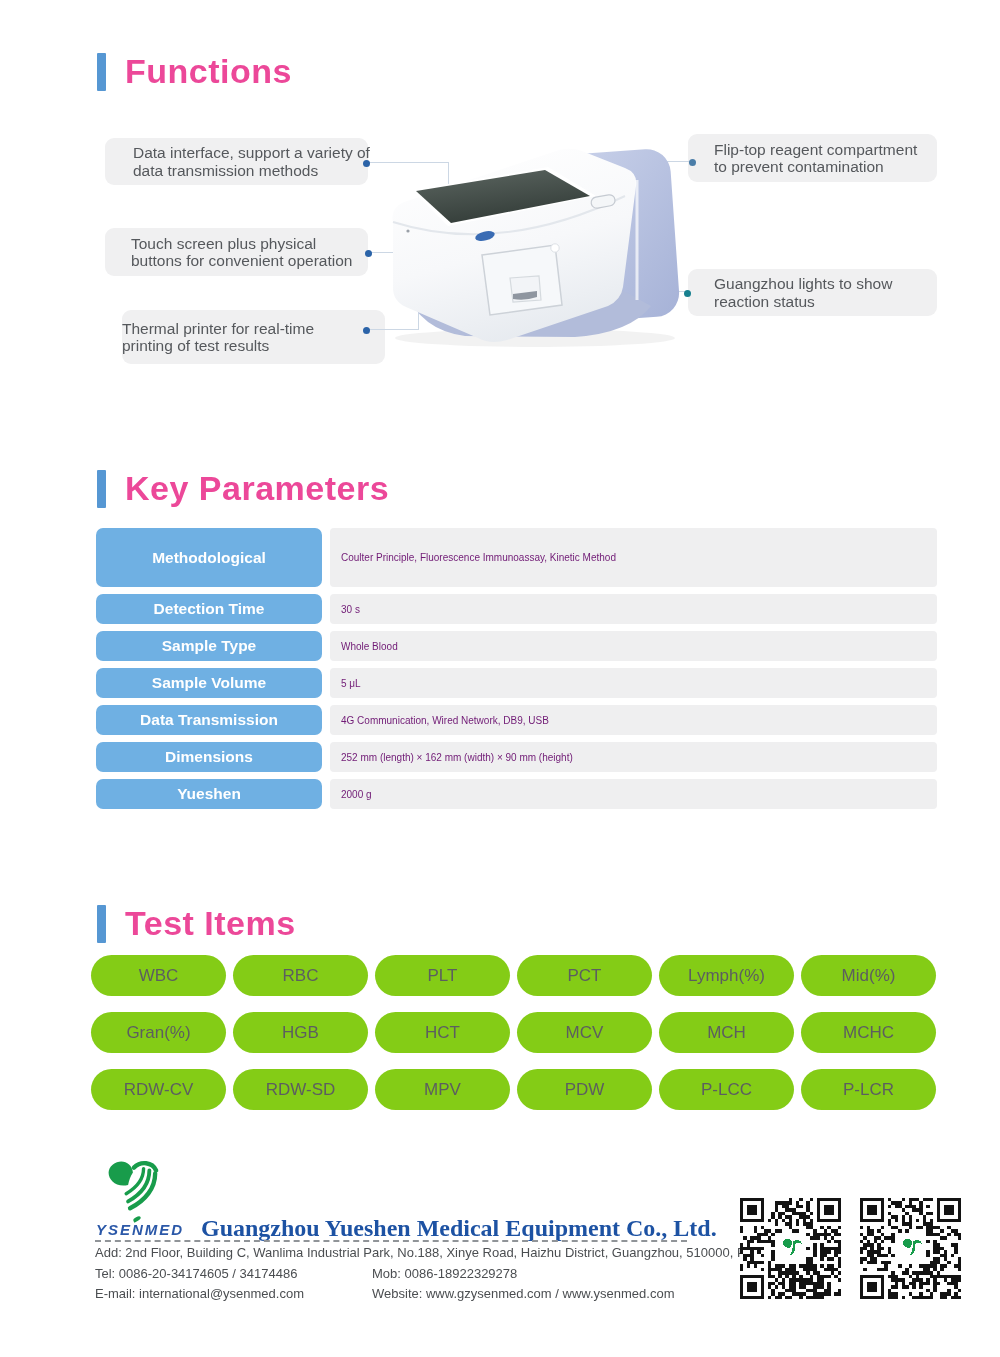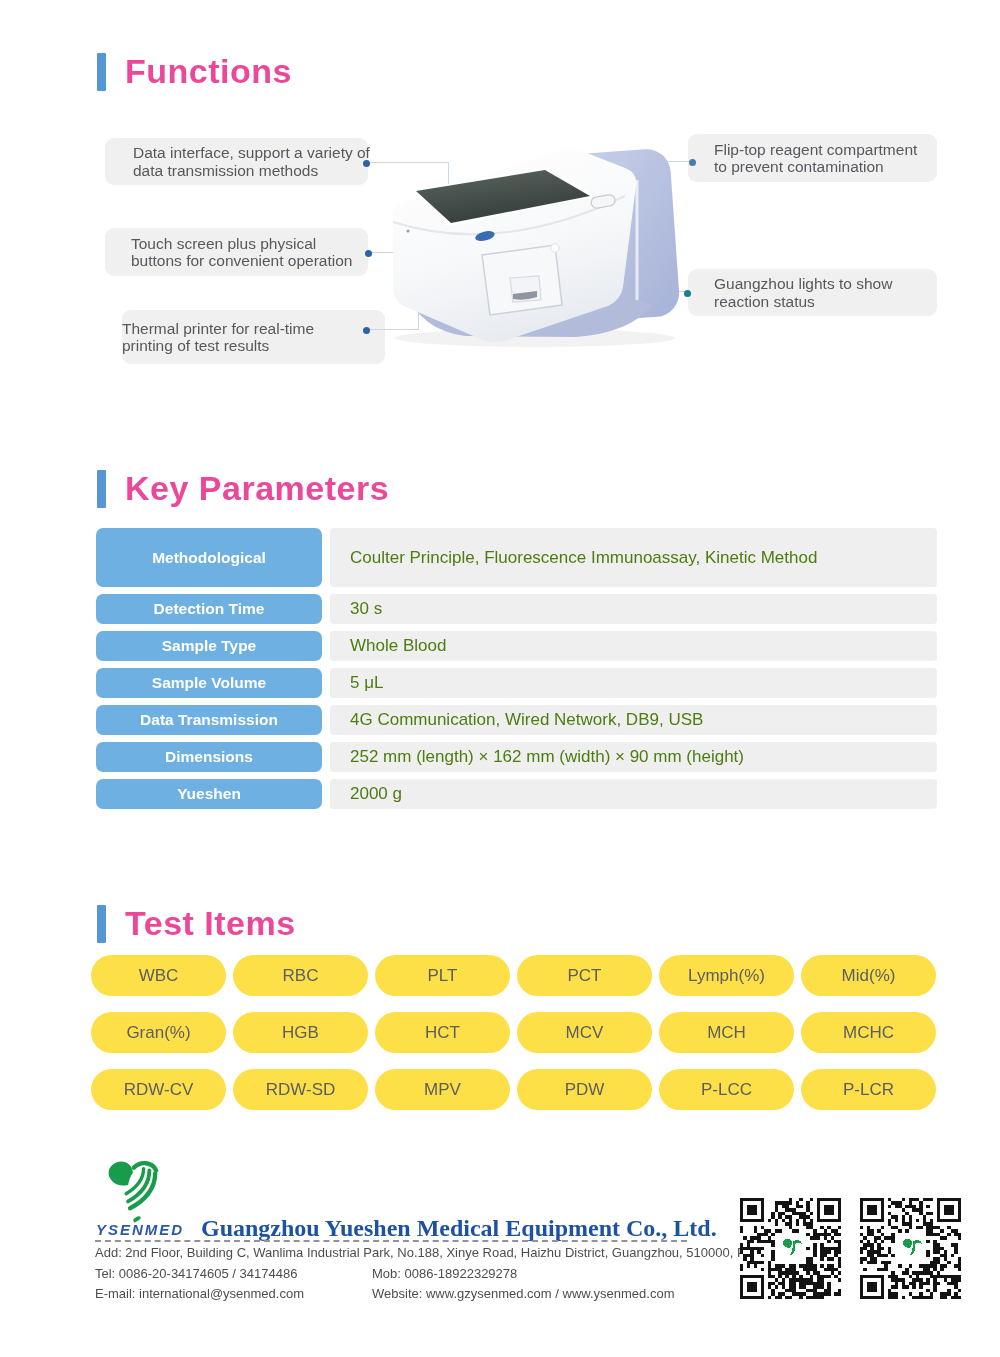--- a/index.html
+++ b/index.html
@@ -20,27 +20,27 @@
   .dot{position:absolute;width:7px;height:7px;border-radius:50%;}
   .cline{position:absolute;background:#ccd7e4;}
 
   
   .kp-table{position:absolute;left:96px;top:528px;width:841px;}
   .kp-row{display:flex;margin-bottom:7px;height:30px;}
   .kp-row--tall{height:59px;}
   .kp-label{width:226px;background:#6fb0e3;border-radius:7px;color:#fff;font-weight:bold;
             font-size:15.5px;display:flex;align-items:center;justify-content:center;
             margin-right:8px;flex-shrink:0;}
-  .kp-value{flex:1;background:#efeff0;border-radius:4px;color:#4d7c0f;font-size:17px;
-            display:flex;align-items:center;padding-left:20px;}
+  .kp-value{flex:1;background:#efeff0;border-radius:4px;color:#701a75;font-size:10px;
+            display:flex;align-items:center;padding-left:11px;}
 
   
   .ti-grid{position:absolute;left:91px;top:955px;width:846px;display:grid;
            grid-template-columns:repeat(6,135px);column-gap:7px;row-gap:16px;}
-  .pill{height:41px;background:#fde047;border-radius:21px;display:flex;align-items:center;
+  .pill{height:41px;background:#84cc16;border-radius:21px;display:flex;align-items:center;
         justify-content:center;font-size:17px;color:#5c5e60;}
 
   
   .company{position:absolute;left:201px;top:1215px;font-family:"Liberation Serif",serif;
            font-weight:bold;font-size:24px;color:#1d52a3;white-space:nowrap;}
   .dashline{position:absolute;left:95px;top:1240px;width:592px;border-top:2px dashed #909498;}
   .contact{position:absolute;left:95px;top:1243px;width:610px;font-size:13px;color:#4b4e51;
            line-height:20.7px;}
   .contact .row{display:flex;}
   .contact .col-l{width:277px;flex-shrink:0;white-space:nowrap;}

